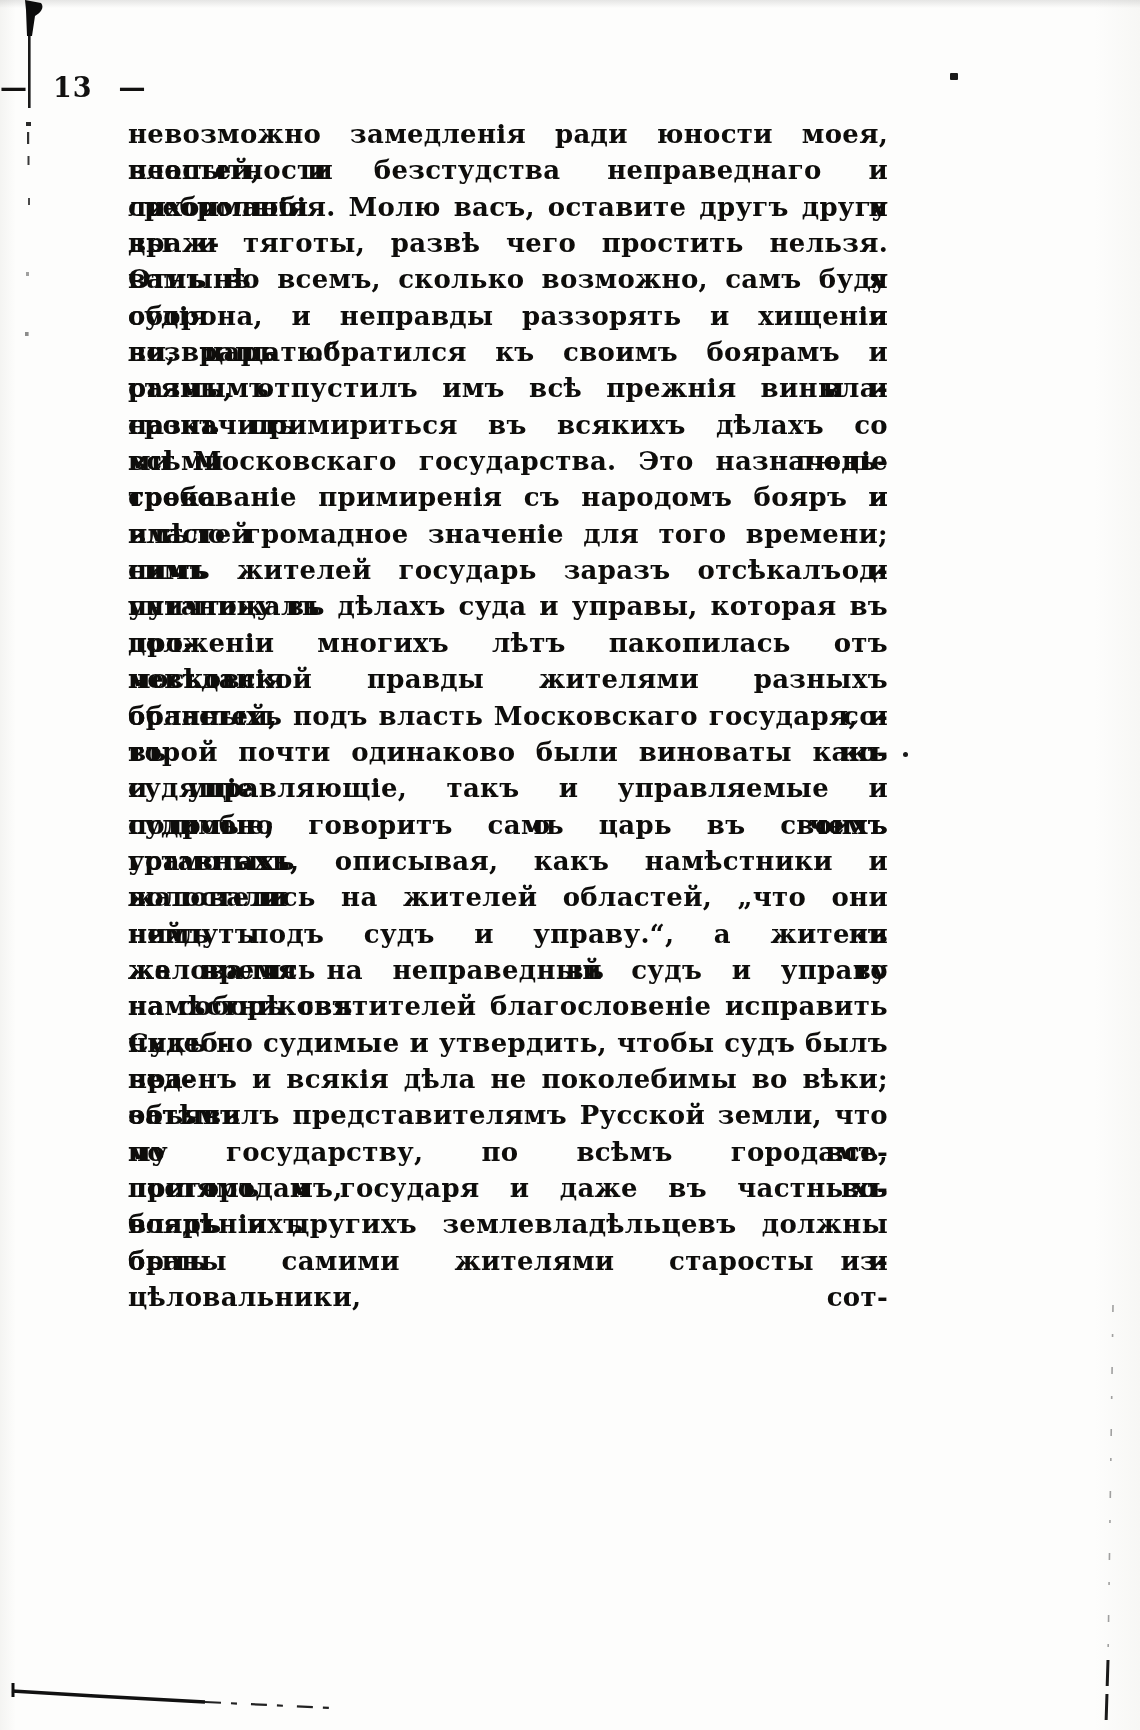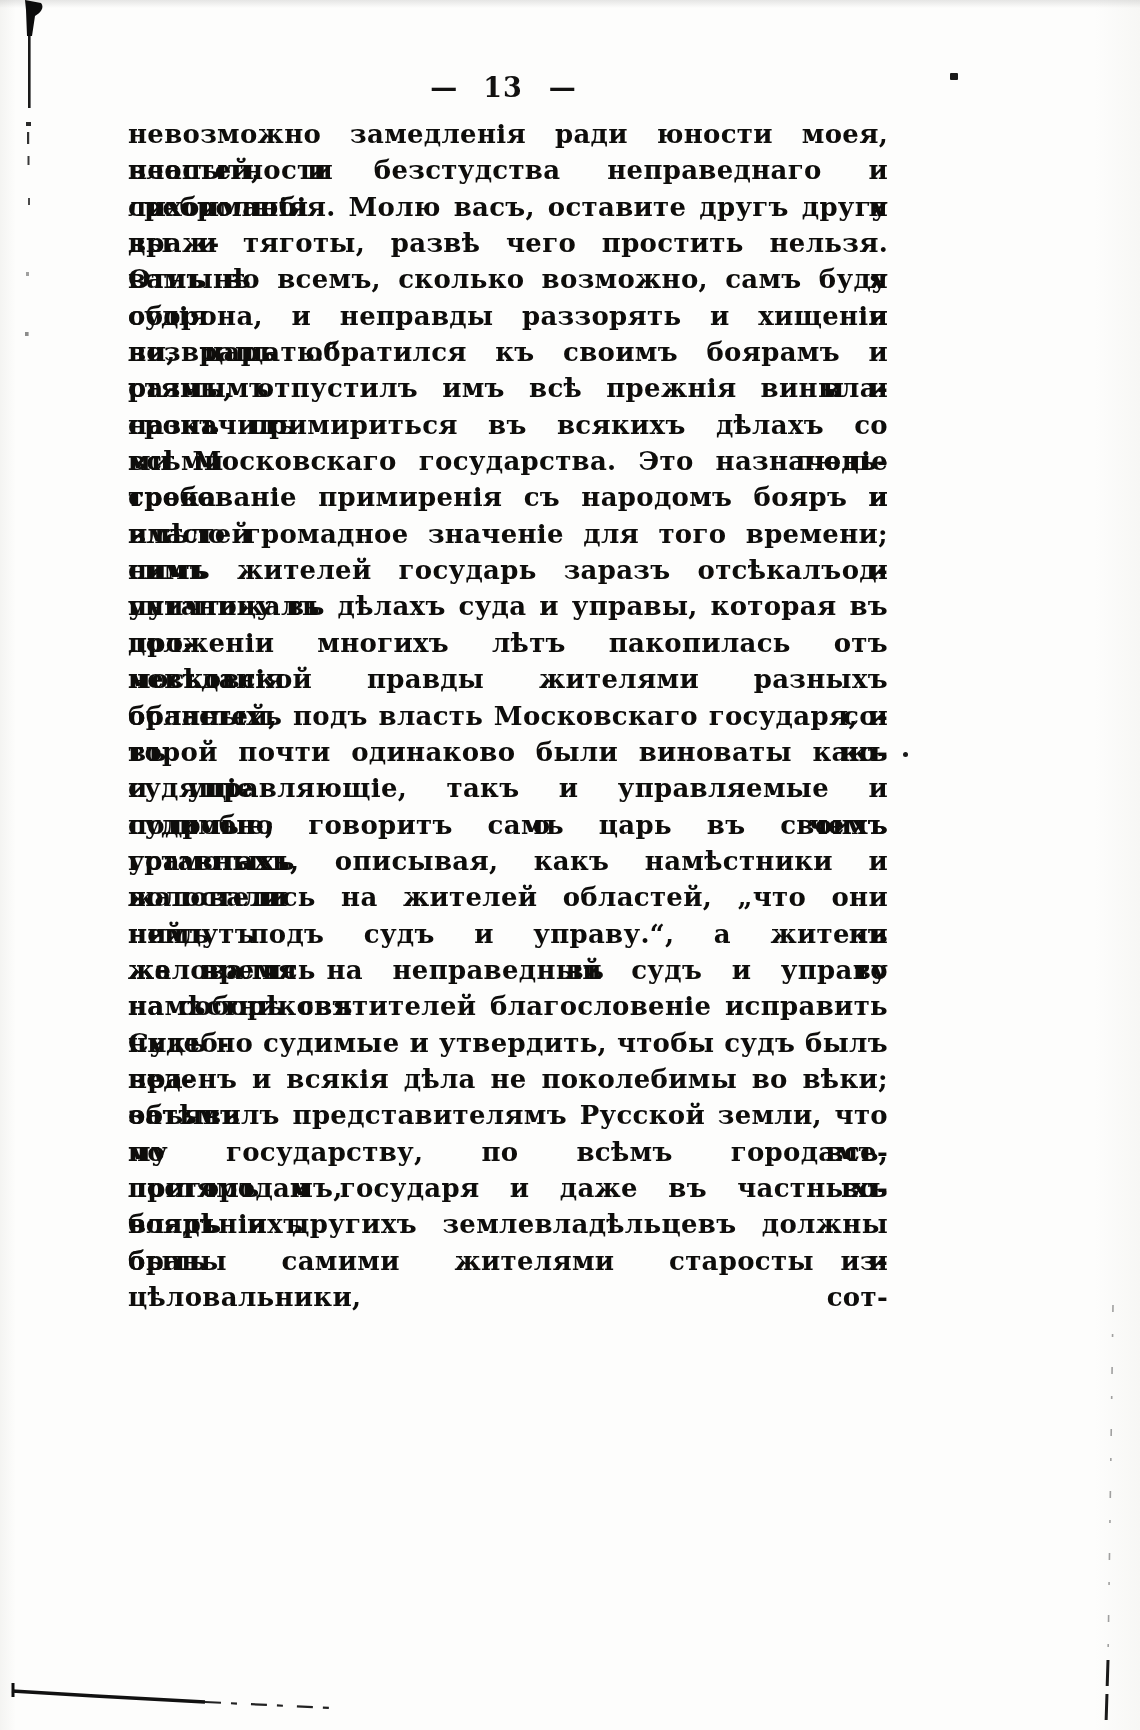--- a/index.html
+++ b/index.html
@@ -11,21 +11,21 @@
     font-family:"DejaVu Serif", "Liberation Serif", serif;
     color:#0e0d0b;
   }
   .page::before{
     content:""; position:absolute; left:0; top:0; width:1140px; height:8px;
     background:linear-gradient(180deg, rgba(120,120,120,.18), rgba(120,120,120,0));
     pointer-events:none;
   }
   .header {
     position:absolute; top:72px; left:0; width:1006px;
-    text-align:center; font-size:27px; font-weight:700; color:#121110;
+    text-align:left; font-size:27px; font-weight:700; color:#121110;
   }
   .header .dash { letter-spacing:0; }
   .header .pagenum { margin:0 26px; letter-spacing:1px; }
   .textblock { position:absolute; top:116px; left:128px; width:760px; }
   .line {
     height:36.35px; line-height:36.35px;
     font-size:26px; font-weight:700; letter-spacing:.3px;
     text-align:justify; text-align-last:justify;
     color:#0e0d0b;
   }

